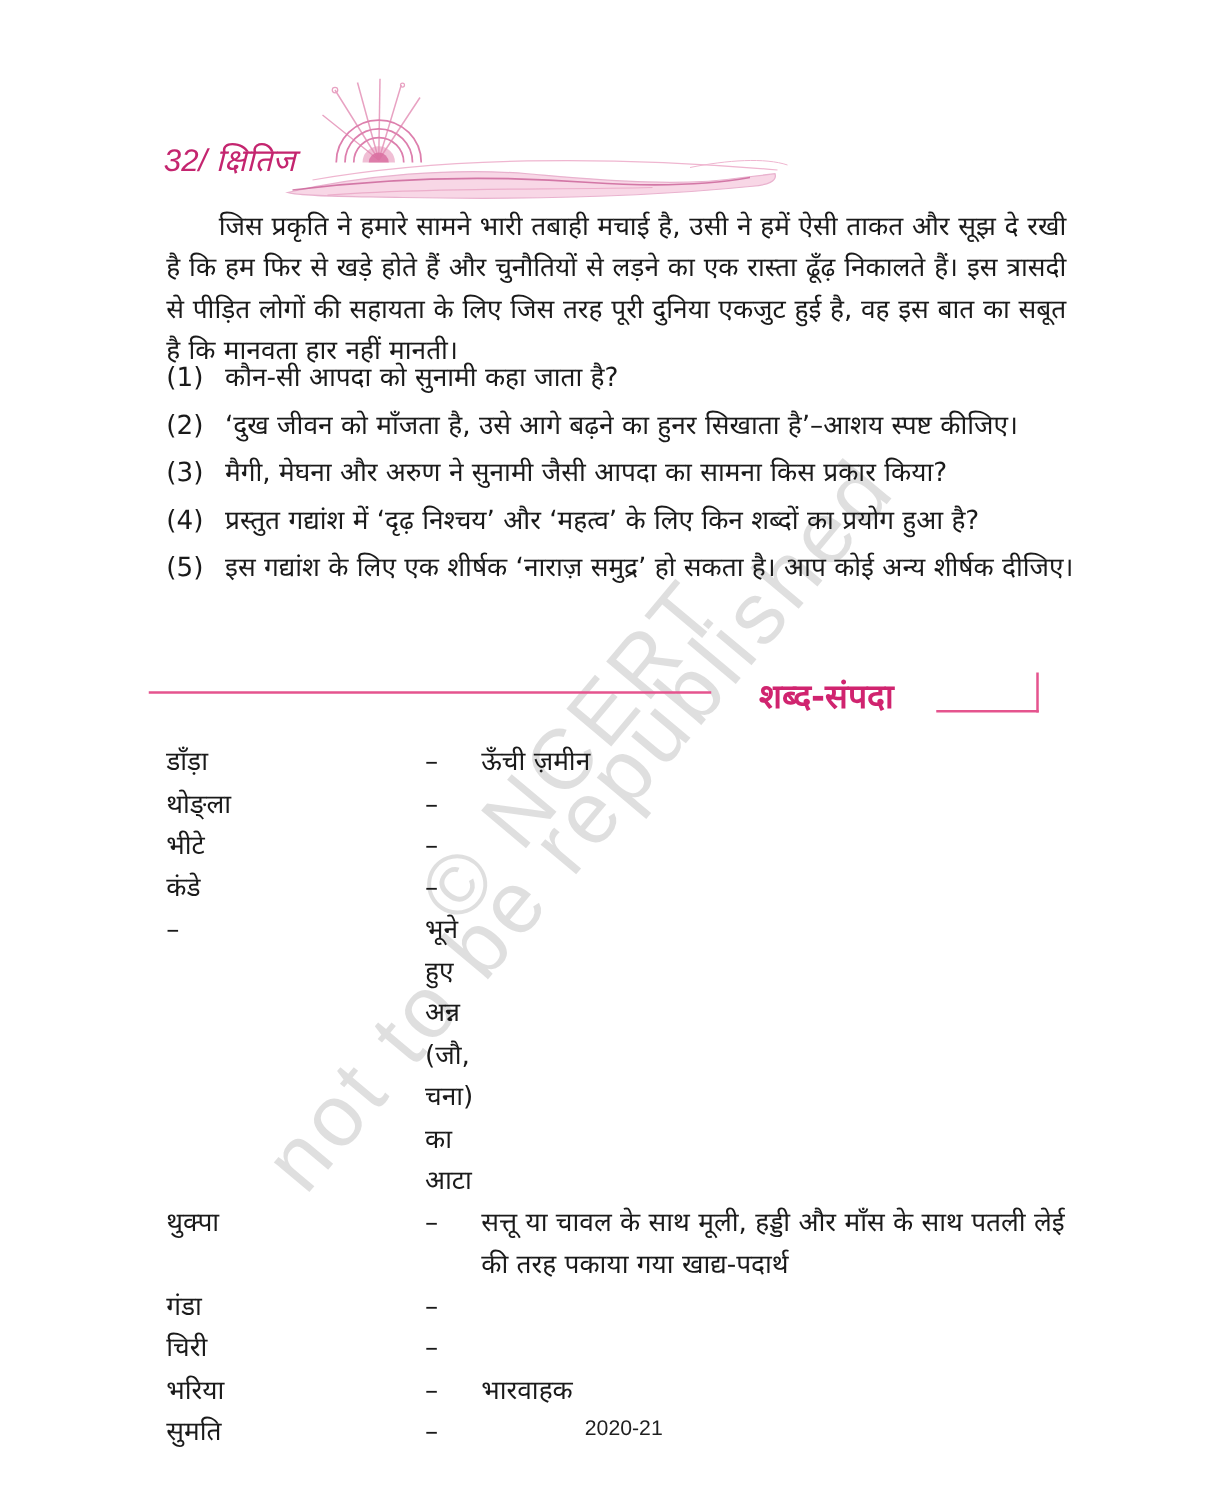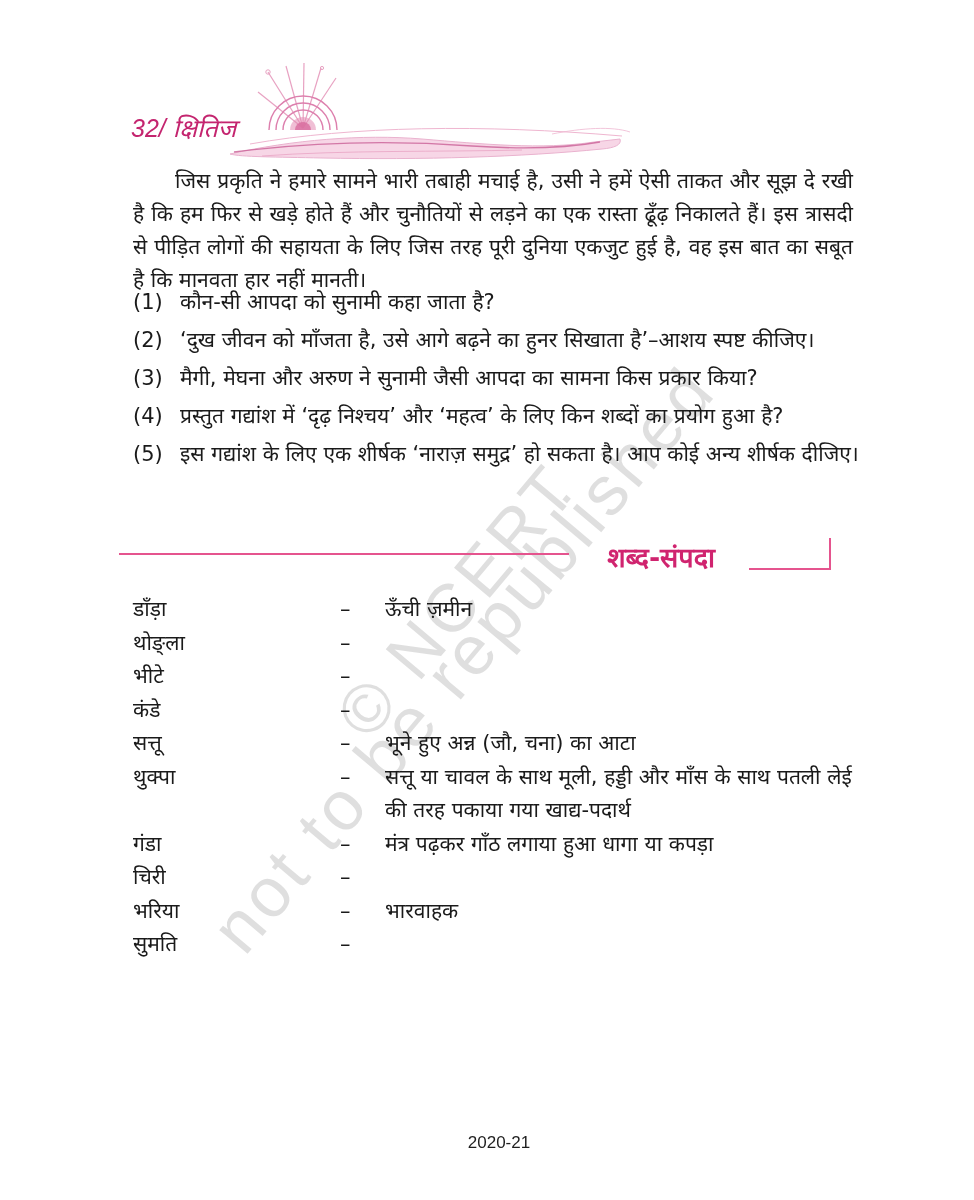--- a/index.html
+++ b/index.html
@@ -212,33 +212,31 @@
     </div>
     <div class="g-row">
       <span class="g-word">भीटे</span>
       <span class="g-dash">–</span>
     </div>
     <div class="g-row">
       <span class="g-word">कंडे</span>
       <span class="g-dash">–</span>
     </div>
     <div class="g-row">
-      <span class="g-word">सत्तू</span>
       <span class="g-dash">–</span>
       <span class="g-meaning">भूने हुए अन्न (जौ, चना) का आटा</span>
     </div>
     <div class="g-row">
       <span class="g-word">थुक्पा</span>
       <span class="g-dash">–</span>
       <span class="g-meaning">सत्तू या चावल के साथ मूली, हड्डी और माँस के साथ पतली लेई की तरह पकाया गया खाद्य-पदार्थ</span>
     </div>
     <div class="g-row">
       <span class="g-word">गंडा</span>
       <span class="g-dash">–</span>
-      <span class="g-meaning">मंत्र पढ़कर गाँठ लगाया हुआ धागा या कपड़ा</span>
     </div>
     <div class="g-row">
       <span class="g-word">चिरी</span>
       <span class="g-dash">–</span>
     </div>
     <div class="g-row">
       <span class="g-word">भरिया</span>
       <span class="g-dash">–</span>
       <span class="g-meaning">भारवाहक</span>
     </div>

